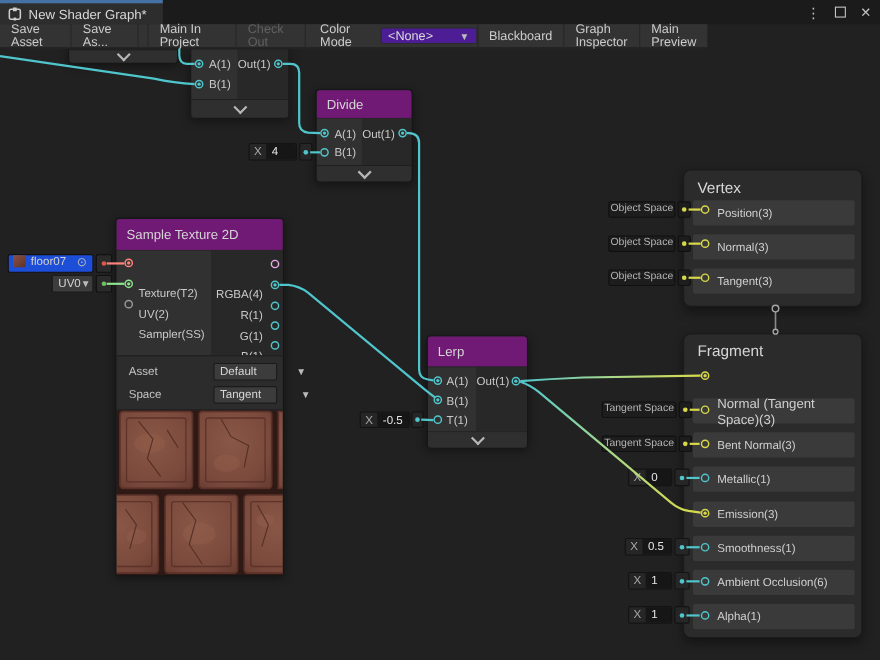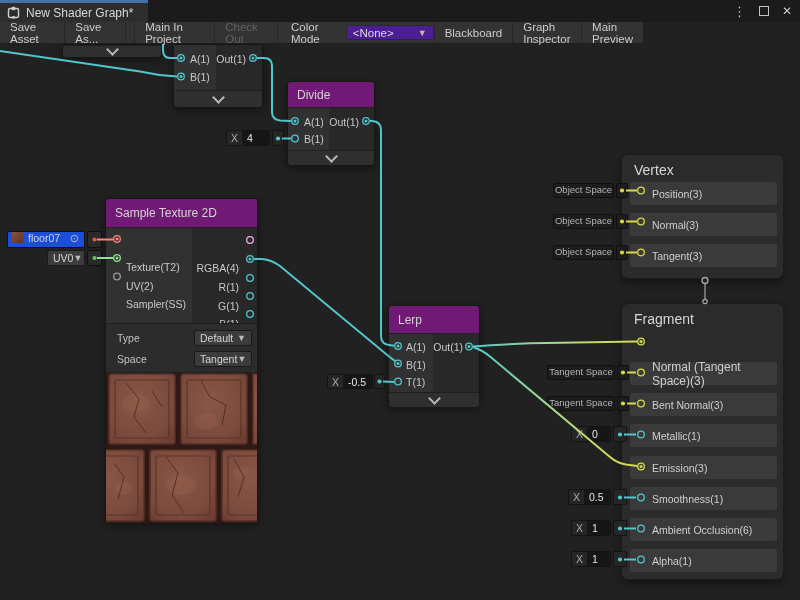--- a/index.html
+++ b/index.html
@@ -50,21 +50,21 @@
           display:flex;align-items:center;box-sizing:border-box;font-size:10.5px;}
   .xfield .xl{color:#aaaaaa;padding:0 4px;}
   .xfield .xv{flex:1;background:#161616;align-self:stretch;display:flex;align-items:center;padding-left:5px;color:#e6e6e6;border-radius:0 2px 2px 0;}
   .objfield{position:absolute;background:#1d4ed8;border:1px solid #121212;border-radius:2px;z-index:2;
             display:flex;align-items:flex-start;box-sizing:border-box;font-size:10.5px;color:#d2d2d2;}
   .thumb{width:11px;height:11px;margin:0 5px 0 4px;background:linear-gradient(135deg,#8a5243,#5e332a);}
   .picker{margin-left:auto;margin-right:5px;color:#bbbbbb;font-size:11px;}
   .ddfield{position:absolute;background:#3c3c3c;border:1px solid #1a1a1a;border-radius:2px;z-index:2;
            display:flex;align-items:center;justify-content:space-between;padding:0 5px;box-sizing:border-box;font-size:10.5px;color:#d6d6d6;}
   .sm-dd{position:absolute;background:#3c3c3c;border:1px solid #1a1a1a;border-radius:2px;
-         display:flex;align-items:center;justify-content:space-between;padding:0 5px;box-sizing:border-box;font-size:10.5px;color:#d6d6d6;}
+         display:flex;align-items:center;justify-content:space-between;padding:0 5px;box-sizing:border-box;font-size:10.5px;color:#d6d6d6;gap:36px;}
   .wires{position:absolute;left:0;top:0;z-index:5;pointer-events:none;}
   .proplbl{position:absolute;font-size:10.5px;color:#c3c3c3;}
 </style>
 </head>
 <body>
 
 <div class="app">
 
   <div class="titlebar">
     <div class="tab">
@@ -152,21 +152,21 @@
       </div>
       <div class="colR">
         <div class="prow" style="right:18px;top:34px;">RGBA(4)</div>
         <div class="prow" style="right:18px;top:53px;">R(1)</div>
         <div class="prow" style="right:18px;top:72px;">G(1)</div>
         <div class="prow" style="right:18px;top:90px;">B(1)</div>
         <div class="prow" style="right:18px;top:108px;">A(1)</div>
       </div>
     </div>
     <div style="position:relative;height:48px;border-top:1px solid #1f1f1f;background:#2c2c2c;">
-      <div class="proplbl" style="left:11px;top:8px;">Type</div>
+      <div class="proplbl" style="left:11px;top:8px;">Asset</div>
       <div class="sm-dd" style="left:88px;top:6px;width:58px;height:16px;">
         <span>Default</span>
         <span class="dd-arrow">▼</span>
       </div>
       <div class="proplbl" style="left:11px;top:29px;">Space</div>
       <div class="sm-dd" style="left:88px;top:27px;width:58px;height:16px;">
         <span>Tangent</span>
         <span class="dd-arrow">▼</span>
       </div>
     </div>

